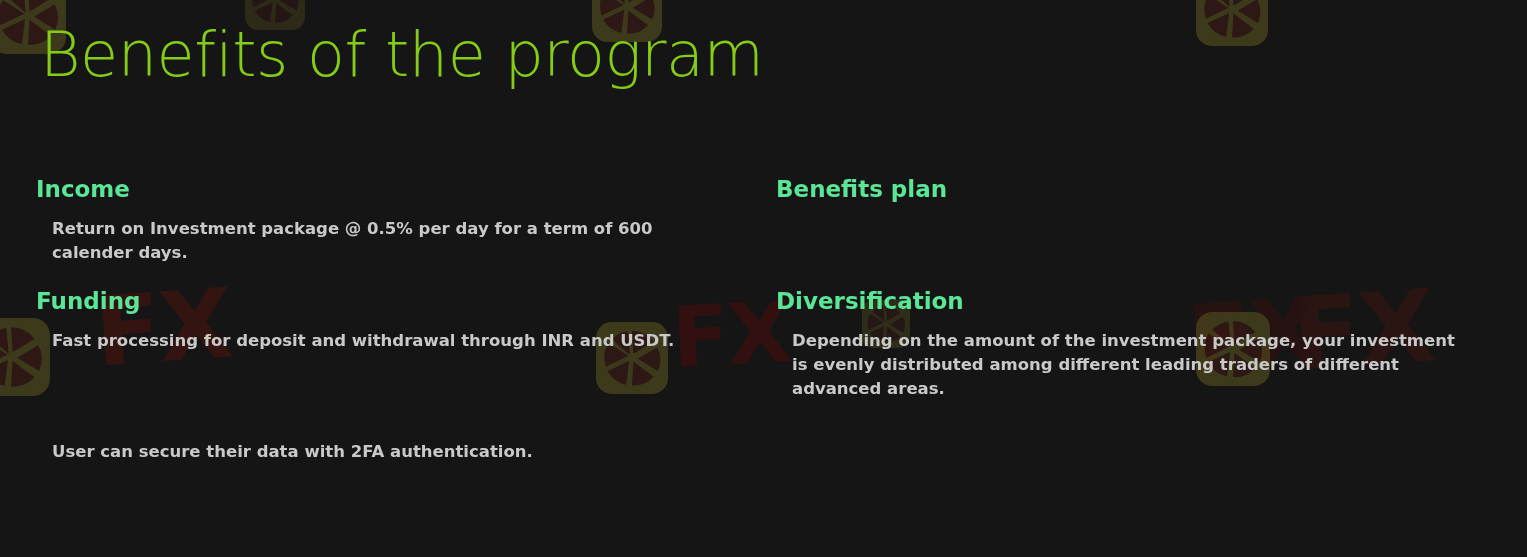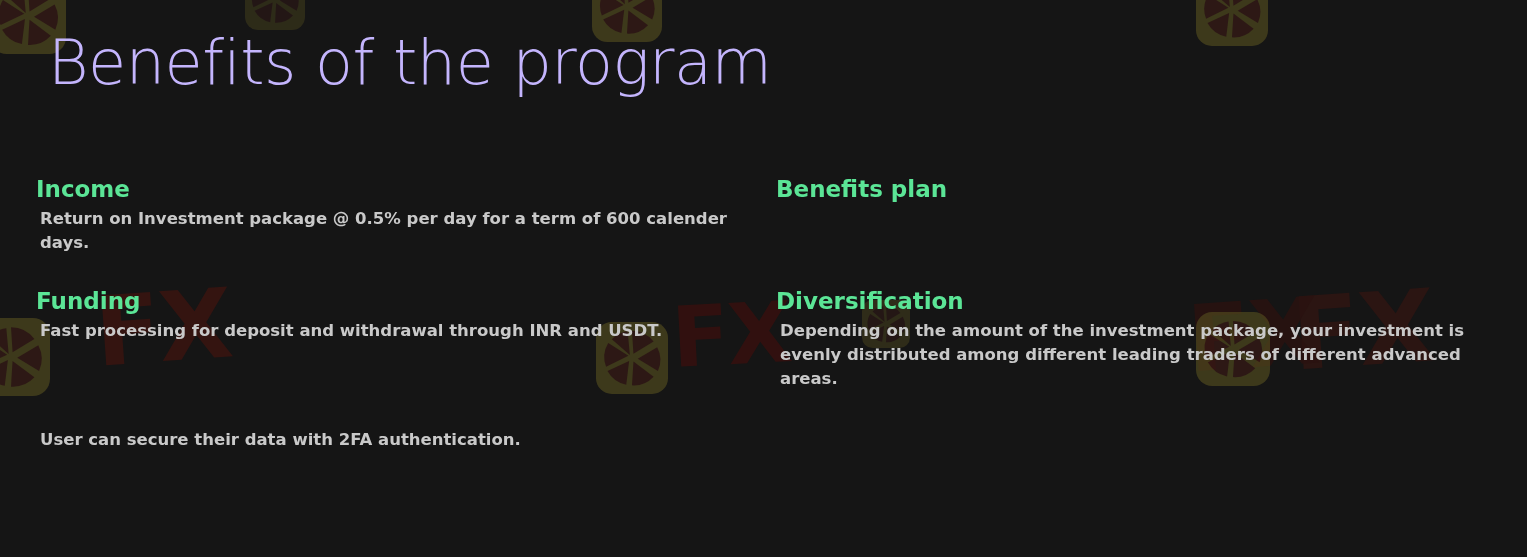--- a/index.html
+++ b/index.html
@@ -46,44 +46,44 @@
   
   #content {
     position: relative;
     z-index: 2;
   }
 
   #page-title {
     position: absolute;
     left: 36px;
     top: 12px;
-    margin: 12px;
+    margin: 4px;
     font-family: "DejaVu Sans", sans-serif;
     font-weight: 300;
     font-size: 62px;
     line-height: 78px;
     letter-spacing: -0.5px;
-    color: #c4b5fd;
+    color: #84cc16;
     white-space: nowrap;
   }
 
   .benefit {
     position: absolute;
   }
   .benefit-title {
     margin: 0 0 6px 0;
     font-family: "DejaVu Sans", sans-serif;
     font-weight: 700;
     font-size: 23px;
     line-height: 24px;
     color: #5be596;
     white-space: nowrap;
   }
   .benefit-desc {
-    margin: 4px;
+    margin: 16px;
     font-family: "DejaVu Sans", sans-serif;
     font-weight: 700;
     font-size: 16.5px;
     line-height: 24px;
     color: #c9c9c9;
   }
 
   
   .col-left  { left: 36px;  width: 710px; }
   .col-right { left: 776px; width: 710px; }

